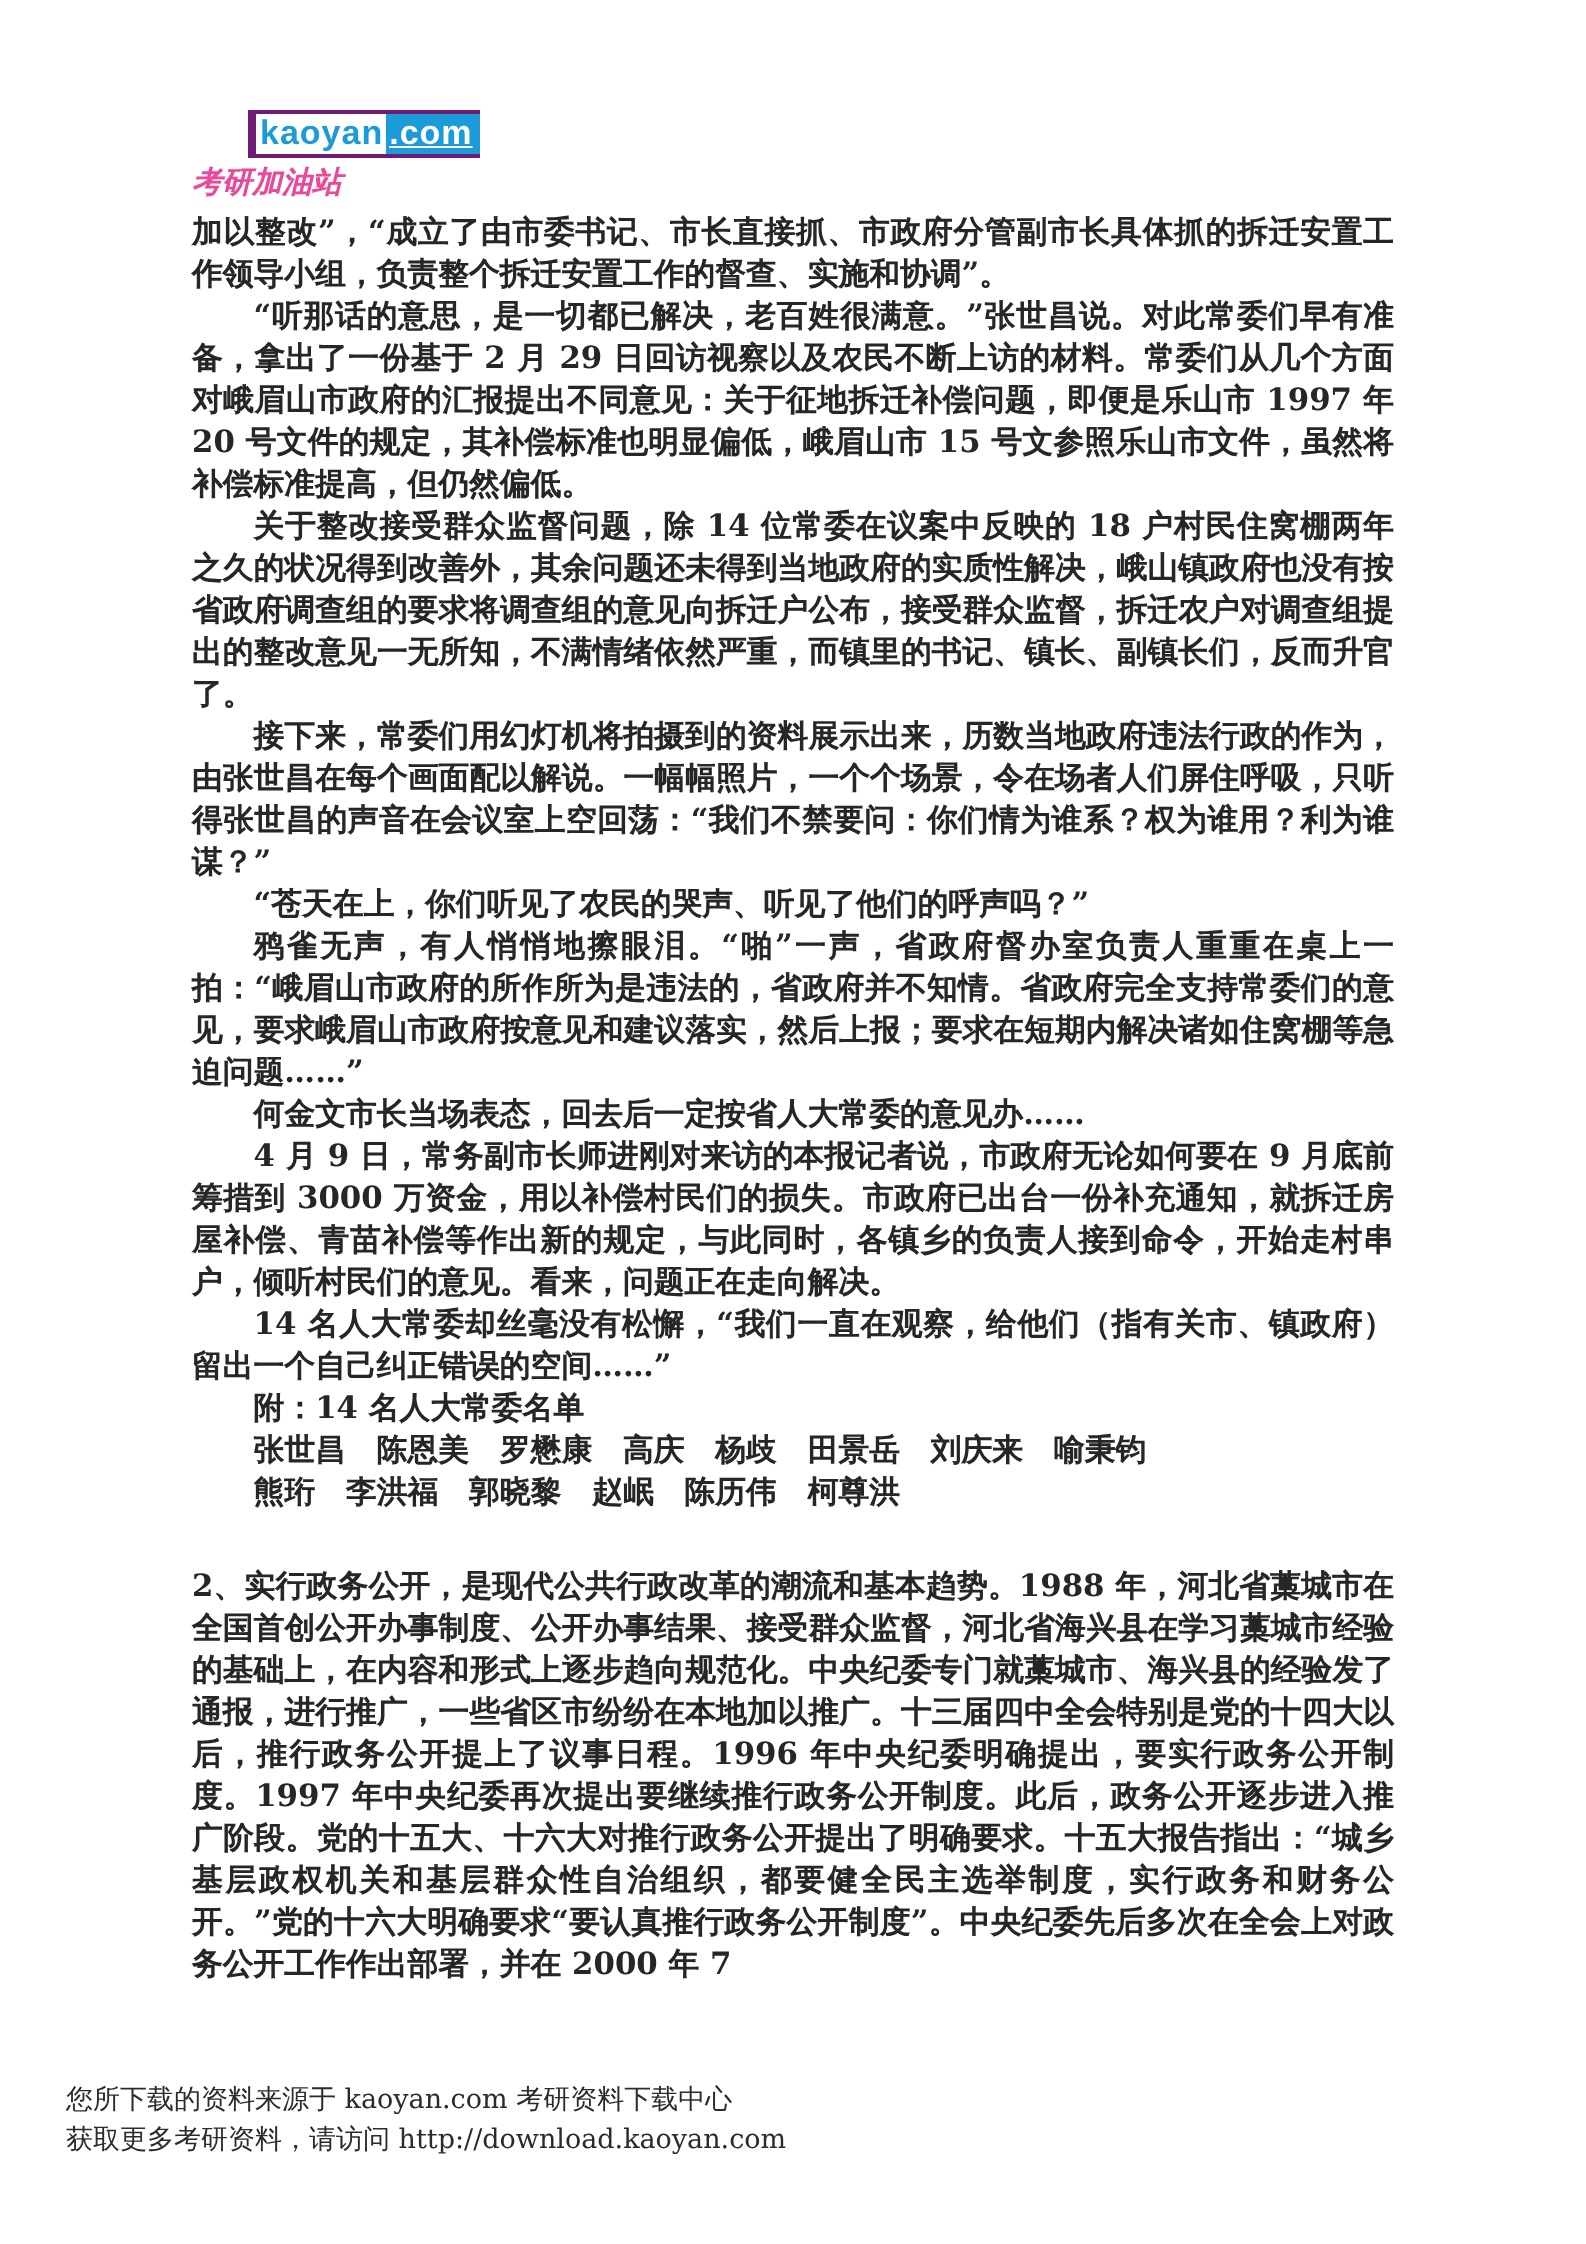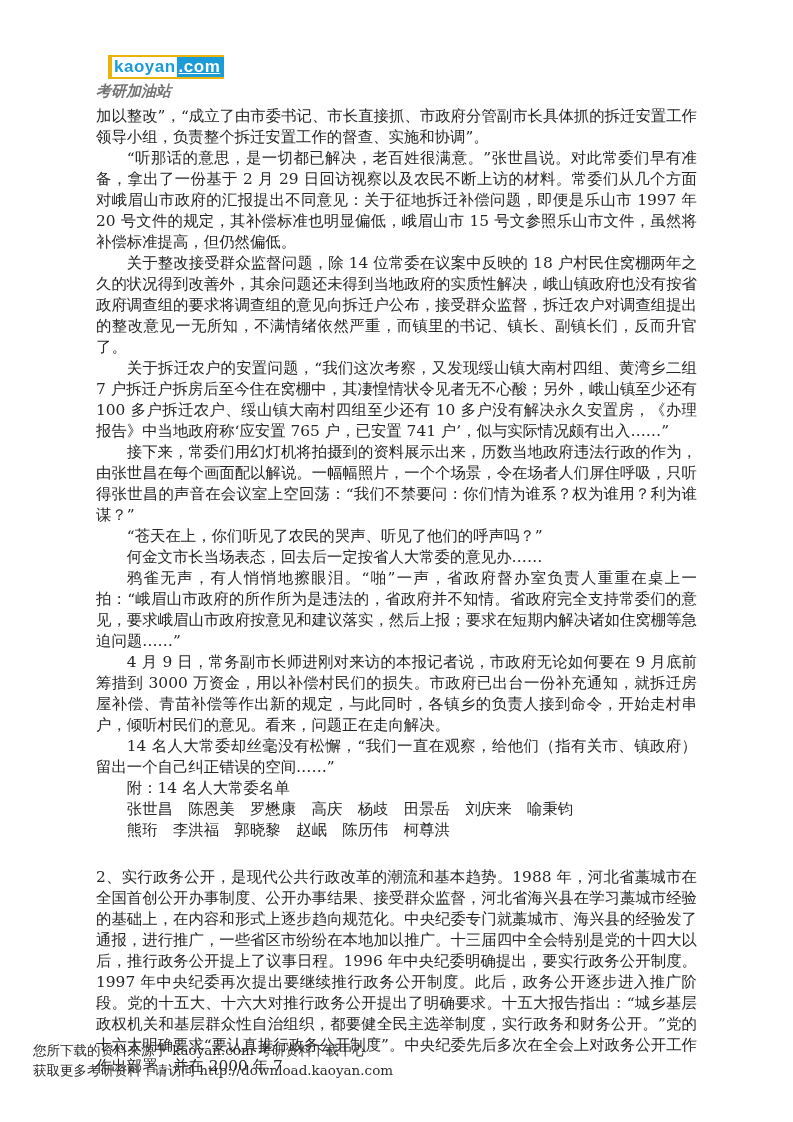--- a/index.html
+++ b/index.html
@@ -20,22 +20,22 @@
     top: 0; left: 0;
     width: 793px;
     height: 1122px;
     box-sizing: border-box;
     padding: 55px 96px 0 96px;
   }
   
   .header { margin-bottom: 2px; }
   .logo {
     display: inline-flex;
-    margin-left: 12px;
-    background: #eab308;
+    margin-left: 28px;
+    background: #701a75;
     padding: 2px 0 2px 4px;
     font-family: "Liberation Sans", sans-serif;
     font-weight: bold;
     font-size: 17px;
     line-height: 20px;
     letter-spacing: 0.5px;
   }
   .logo-left {
     background: #ffffff;
     color: #1b9cd8;
@@ -45,29 +45,30 @@
     background: #1b9cd8;
     color: #ffffff;
     padding: 0 4px 0 2px;
     text-decoration: underline;
   }
   .tagline {
     margin: 3px 0 5px 0;
     font-weight: bold;
     font-style: italic;
     font-size: 15px;
-    color: #737373;
+    color: #ec4899;
   }
   
   .doc {
     width: 601px;
     font-size: 15.4px;
     line-height: 21px;
     text-align: justify;
     text-justify: inter-ideograph;
+    font-weight: bold;
   }
   .doc p { margin: 0; }
   .doc p.indent { text-indent: 2em; }
   .doc p.gap { margin-top: 26px; }
   
   .footer {
     position: absolute;
     left: 0;
     bottom: 42px;
     width: 793px;
@@ -89,25 +90,24 @@
       <span class="logo-right">.com</span>
     </div>
     <div class="tagline">考研加油站</div>
   </div>
 
   <div class="doc">
 
   <p class="">加以整改”，“成立了由市委书记、市长直接抓、市政府分管副市长具体抓的拆迁安置工作领导小组，负责整个拆迁安置工作的督查、实施和协调”。</p>
       <p class="indent">“听那话的意思，是一切都已解决，老百姓很满意。”张世昌说。对此常委们早有准备，拿出了一份基于 2 月 29 日回访视察以及农民不断上访的材料。常委们从几个方面对峨眉山市政府的汇报提出不同意见：关于征地拆迁补偿问题，即便是乐山市 1997 年 20 号文件的规定，其补偿标准也明显偏低，峨眉山市 15 号文参照乐山市文件，虽然将补偿标准提高，但仍然偏低。</p>
       <p class="indent">关于整改接受群众监督问题，除 14 位常委在议案中反映的 18 户村民住窝棚两年之久的状况得到改善外，其余问题还未得到当地政府的实质性解决，峨山镇政府也没有按省政府调查组的要求将调查组的意见向拆迁户公布，接受群众监督，拆迁农户对调查组提出的整改意见一无所知，不满情绪依然严重，而镇里的书记、镇长、副镇长们，反而升官了。</p>
-      <p class="indent">关于拆迁农户的安置问题，“我们这次考察，又发现绥山镇大南村四组、黄湾乡二组 7 户拆迁户拆房后至今住在窝棚中，其凄惶情状令见者无不心酸；另外，峨山镇至少还有 100 多户拆迁农户、绥山镇大南村四组至少还有 10 多户没有解决永久安置房，《办理报告》中当地政府称‘应安置 765 户，已安置 741 户’，似与实际情况颇有出入……”</p>
       <p class="indent">接下来，常委们用幻灯机将拍摄到的资料展示出来，历数当地政府违法行政的作为，由张世昌在每个画面配以解说。一幅幅照片，一个个场景，令在场者人们屏住呼吸，只听得张世昌的声音在会议室上空回荡：“我们不禁要问：你们情为谁系？权为谁用？利为谁谋？”</p>
       <p class="indent">“苍天在上，你们听见了农民的哭声、听见了他们的呼声吗？”</p>
+      <p class="indent">鸦雀无声，有人悄悄地擦眼泪。“啪”一声，省政府督办室负责人重重在桌上一拍：“峨眉山市政府的所作所为是违法的，省政府并不知情。省政府完全支持常委们的意见，要求峨眉山市政府按意见和建议落实，然后上报；要求在短期内解决诸如住窝棚等急迫问题……”</p>
       <p class="indent">何金文市长当场表态，回去后一定按省人大常委的意见办……</p>
-      <p class="indent">鸦雀无声，有人悄悄地擦眼泪。“啪”一声，省政府督办室负责人重重在桌上一拍：“峨眉山市政府的所作所为是违法的，省政府并不知情。省政府完全支持常委们的意见，要求峨眉山市政府按意见和建议落实，然后上报；要求在短期内解决诸如住窝棚等急迫问题……”</p>
       <p class="indent">4 月 9 日，常务副市长师进刚对来访的本报记者说，市政府无论如何要在 9 月底前筹措到 3000 万资金，用以补偿村民们的损失。市政府已出台一份补充通知，就拆迁房屋补偿、青苗补偿等作出新的规定，与此同时，各镇乡的负责人接到命令，开始走村串户，倾听村民们的意见。看来，问题正在走向解决。</p>
       <p class="indent">14 名人大常委却丝毫没有松懈，“我们一直在观察，给他们（指有关市、镇政府）留出一个自己纠正错误的空间……”</p>
       <p class="indent">附：14 名人大常委名单</p>
       <p class="indent">张世昌　陈恩美　罗懋康　高庆　杨歧　田景岳　刘庆来　喻秉钧</p>
       <p class="indent">熊珩　李洪福　郭晓黎　赵岷　陈历伟　柯尊洪</p>
       <p class=" gap">2、实行政务公开，是现代公共行政改革的潮流和基本趋势。1988 年，河北省藁城市在全国首创公开办事制度、公开办事结果、接受群众监督，河北省海兴县在学习藁城市经验的基础上，在内容和形式上逐步趋向规范化。中央纪委专门就藁城市、海兴县的经验发了通报，进行推广，一些省区市纷纷在本地加以推广。十三届四中全会特别是党的十四大以后，推行政务公开提上了议事日程。1996 年中央纪委明确提出，要实行政务公开制度。1997 年中央纪委再次提出要继续推行政务公开制度。此后，政务公开逐步进入推广阶段。党的十五大、十六大对推行政务公开提出了明确要求。十五大报告指出：“城乡基层政权机关和基层群众性自治组织，都要健全民主选举制度，实行政务和财务公开。”党的十六大明确要求“要认真推行政务公开制度”。中央纪委先后多次在全会上对政务公开工作作出部署，并在 2000 年 7</p>
     </div>
 
   <div class="footer">
     <div>您所下载的资料来源于 kaoyan.com 考研资料下载中心</div>

